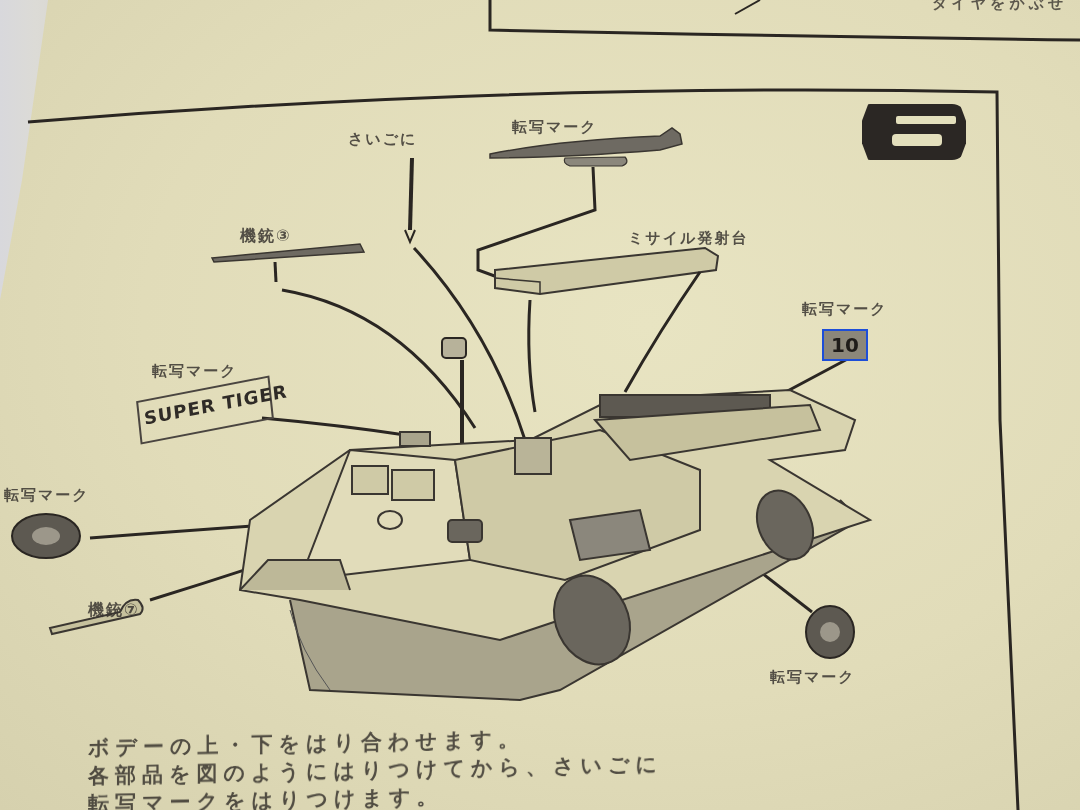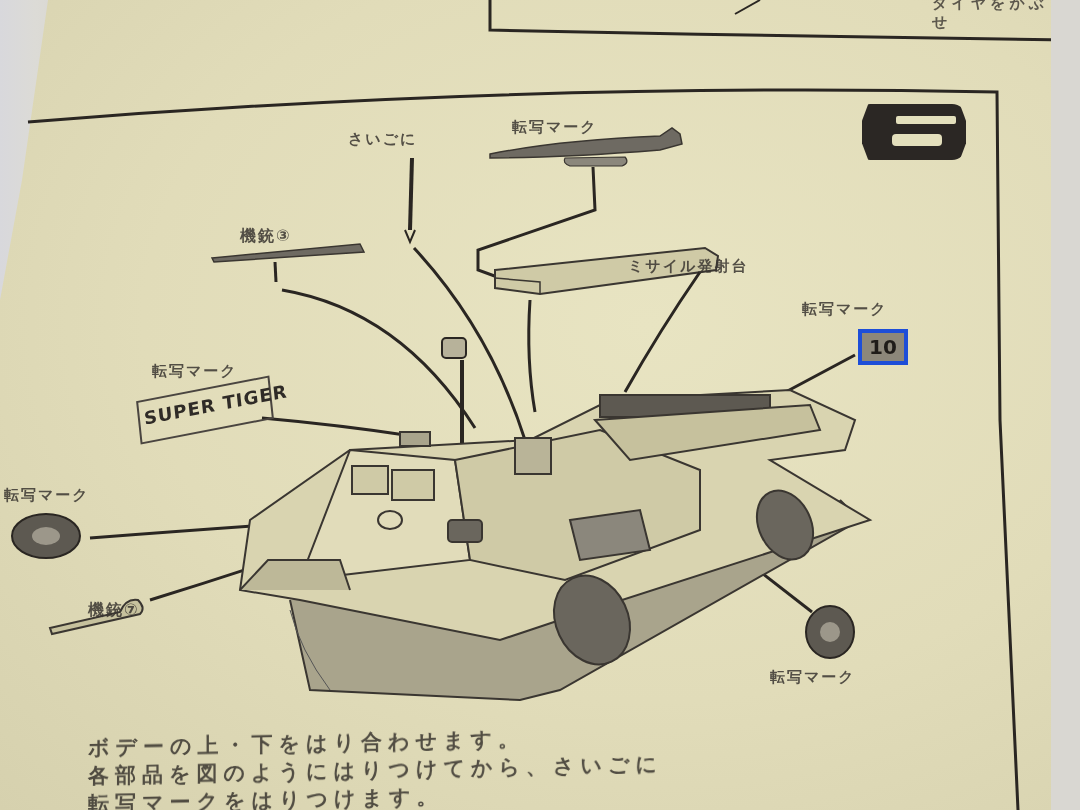--- a/index.html
+++ b/index.html
@@ -1,33 +1,33 @@
 <!DOCTYPE html>
 <html><head>
 <meta charset="utf-8">
 <style>
   html, body { margin:0; padding:0; }
   body { width:1080px; height:810px; overflow:hidden; background:#d9d7d2; font-family:"DejaVu Sans", sans-serif; }
-  .page { position:absolute; left:0; top:0; width:1004px; height:810px; overflow:hidden;padding-left:47px; }
+  .page { position:absolute; left:0; top:0; width:1080px; height:810px; overflow:hidden; }
   .bg-left { position:absolute; left:0; top:0; width:60px; height:810px; background:linear-gradient(90deg,#d8d8dc 0%,#dcdbd6 60%, rgba(0,0,0,0) 100%); }
   .paper { position:absolute; left:0; top:0; width:1080px; height:810px;
     background: radial-gradient(ellipse at 60% 40%, #e8e4c2 0%, #e1dcb9 55%, #d6d1ae 100%);
     clip-path: polygon(48px 0, 1080px 0, 1080px 810px, 0 810px, 0 300px, 22px 180px); }
   svg.drawing { position:absolute; left:0; top:0; }
   .lbl { position:absolute; color:#3a3631; font-weight:bold; font-size:15px; letter-spacing:2px; white-space:nowrap; opacity:0.85; }
   .lbl.small { font-size:16px; }
   .step-num { position:absolute; left:862px; top:104px; width:104px; height:56px; background:#2b2724; border-radius:8px 14px 14px 8px;
     clip-path: polygon(6% 0, 94% 0, 100% 30%, 100% 70%, 94% 100%, 6% 100%, 0 70%, 0 30%); }
   .step-num span { position:absolute; left:0; top:0; width:100%; height:100%; color:transparent; }
   .step-num .hole1 { position:absolute; left:34px; top:12px; width:60px; height:8px; background:#e3dfbc; border-radius:2px; }
   .step-num .hole2 { position:absolute; left:30px; top:30px; width:50px; height:12px; background:#e3dfbc; border-radius:4px; }
   .decal-box { position:absolute; left:138px; top:388px; width:130px; height:40px; border:2px solid #4a4540; transform:skewY(-5deg) rotate(-6deg);
     font-weight:bold; font-size:18px; color:#2f2b27; letter-spacing:1px; }
   .decal-box span { display:block; transform:scaleX(-1) rotate(180deg) scaleY(-1) ; padding:6px 4px; white-space:nowrap; }
-  .decal10 { position:absolute; left:858px; top:329px; width:42px; height:28px; border:4px solid #1d4ed8; background:#8c877a; color:#1f1c19; font-weight:bold; font-size:20px; text-align:center; line-height:28px; }
+  .decal10 { position:absolute; left:822px; top:329px; width:42px; height:28px; border:2px solid #1d4ed8; background:#8c877a; color:#1f1c19; font-weight:bold; font-size:20px; text-align:center; line-height:28px; }
   .instructions { position:absolute; left:88px; top:728px; transform:skewY(-1.2deg); color:#2e2a26; font-weight:bold; font-size:21px; letter-spacing:6px; line-height:28px; opacity:0.8; filter:blur(0.4px); }
   .instructions div { white-space:nowrap; }
   .prev-caption { position:absolute; left:932px; top:-6px; font-size:15px; font-weight:bold; color:#3a3631; letter-spacing:4px; opacity:0.8; }
 </style>
 </head>
 <body>
 
 <div class="page">
   <div class="bg-left"></div>
   <div class="paper"></div>
@@ -105,21 +105,21 @@
 
   <div class="step-num">
     <div class="hole1"></div>
       <div class="hole2"></div>
     <span>6</span>
   </div>
 
   <div class="lbl" style="left:348px; top:130px;">さいごに</div>
   <div class="lbl" style="left:512px; top:118px;">転写マーク</div>
   <div class="lbl small" style="left:240px; top:226px;">機銃③</div>
-  <div class="lbl" style="left:628px; top:229px;margin-top:28px;">ミサイル発射台</div>
+  <div class="lbl" style="left:628px; top:229px;">ミサイル発射台</div>
   <div class="lbl" style="left:802px; top:300px;">転写マーク</div>
   <div class="decal10">10</div>
   <div class="lbl" style="left:152px; top:362px;">転写マーク</div>
   <div class="decal-box">
     <span>SUPER TIGER</span>
   </div>
   <div class="lbl" style="left:4px; top:486px;">転写マーク</div>
   <div class="lbl small" style="left:88px; top:600px;">機銃⑦</div>
   <div class="lbl" style="left:770px; top:668px;">転写マーク</div>
 

